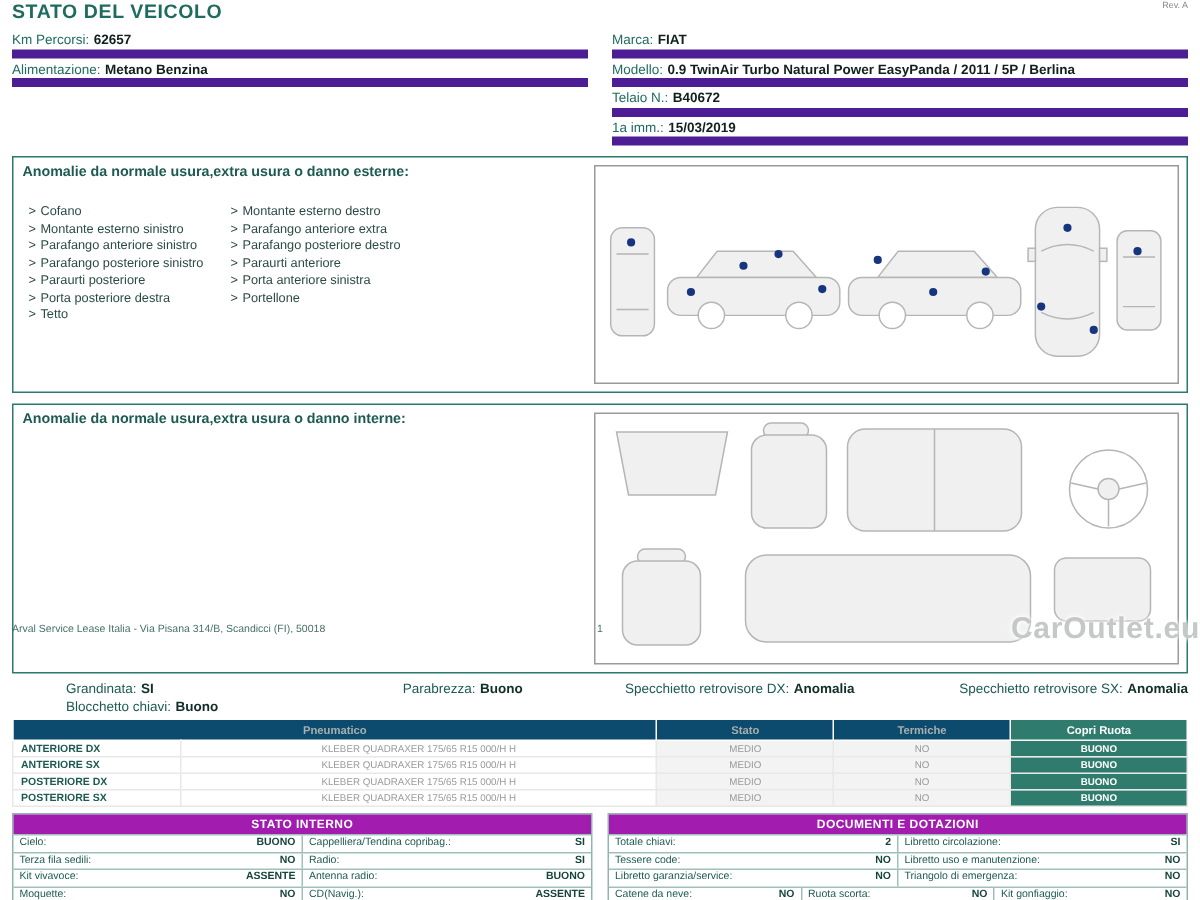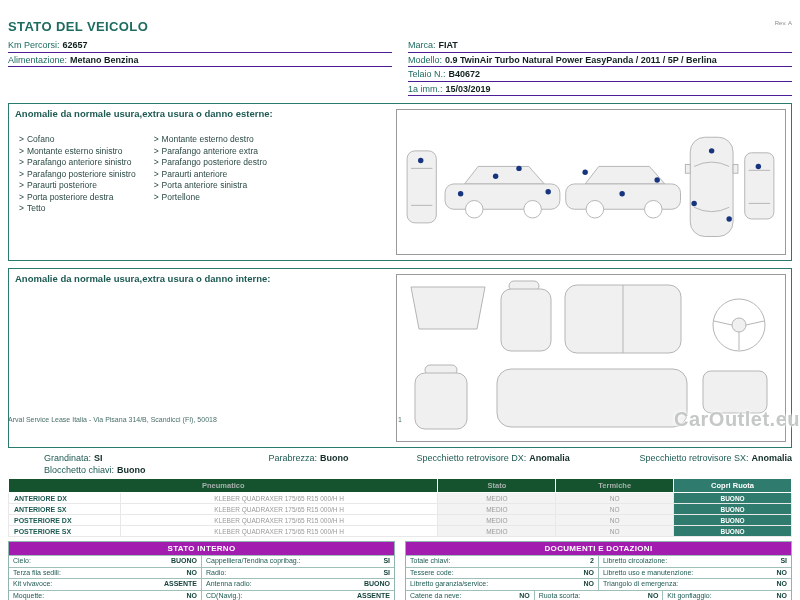--- a/index.html
+++ b/index.html
@@ -1,31 +1,31 @@
 <!DOCTYPE html>
 <html><head>
 <meta charset="utf-8">
 <style>
   * { margin:0; padding:0; box-sizing:border-box; }
   html,body { width:800px; height:600px; }
   body {
     font-family:"Liberation Sans", sans-serif;
     background:#ffffff; color:#222; overflow:hidden;
   }
-  .page { position:relative; width:800px; height:428px; padding:19px 8px; }
+  .page { position:relative; width:800px; height:428px; padding:0 8px; }
 
   
   .header-row { display:flex; justify-content:space-between; align-items:flex-start; height:16px; }
   .page-title { font-size:13px; font-weight:bold; color:#1e6b60; letter-spacing:.4px; }
   .rev { font-size:6px; color:#8a8a8a; margin-top:1px; }
 
   
   .info-grid { display:flex; gap:16px; margin-top:3px; }
   .info-col { flex:1; }
-  .info-row { font-size:9px; color:#1e6b60; padding:2px 0 1px; border-bottom:1px solid #4c1d95; line-height:10.5px; }
+  .info-row { font-size:9px; color:#1e6b60; padding:2px 0 1px; border-bottom:6px solid #4c1d95; line-height:10.5px; }
   .info-row .lbl { margin-right:3px; }
   .info-row .val { font-weight:bold; color:#10201d; }
 
   
   .section-box { position:relative; border:1px solid #2a7a6d; margin-top:7px; padding:4px 6px; background:#fff; }
   .sec-exterior { height:158px; }
   .sec-interior { height:180px; }
   .section-title { font-size:9.5px; font-weight:bold; color:#1d5a52; }
   .anomaly-cols { display:flex; gap:18px; margin-top:15px; padding-left:4px; width:378px; }
   .anomaly-cols ul { list-style:none; font-size:8.5px; line-height:11.5px; color:#2b4a45; }
@@ -40,21 +40,21 @@
   
   .summary { margin-top:4px; font-size:9px; color:#1d5a52; }
   .summary-row { display:flex; line-height:12px; }
   .summary-pair { white-space:nowrap;margin-left:36px; }
   .summary-pair .lbl { margin-right:3px; }
   .summary-pair .val { font-weight:bold; color:#122e29; }
   .sp-0 { width:222px; } .sp-1 { width:132px; } .sp-2 { width:220px; }
 
   
   table.tyres { width:100%; border-collapse:collapse; margin-top:2px; }
-  .tyres th { background:#14532d; color:#a7b0ae; font-size:7.5px; font-weight:bold; padding:2px; border:1px solid #ffffff; text-align:center; }
+  .tyres th { background:#0c4a6e; color:#a7b0ae; font-size:7.5px; font-weight:bold; padding:2px; border:1px solid #ffffff; text-align:center; }
   .tyres th.copri-h { background:#2f7c6e; color:#ffffff; }
   .tyres td { font-size:6.5px; color:#9a9a9a; text-align:center; padding:1.5px 3px; border:1px solid #e8e8e8; }
   .tyres td.pos { text-align:left; font-weight:bold; color:#1d5a52; font-size:7px; padding-left:5px; }
   .tyres td.mid { background:#f3f3f3; }
   .tyres td.copri { background:#2f7c6e; color:#ffffff; font-weight:bold; }
 
   
   .bottom { display:flex; gap:10px; margin-top:4px; }
   .mini-table { flex:1; border:1px solid #8fb5ae; }
   .mini-bar { background:#a21caf; color:#ffffff; font-size:8px; font-weight:bold; text-align:center; padding:2px 0; letter-spacing:.3px; }

